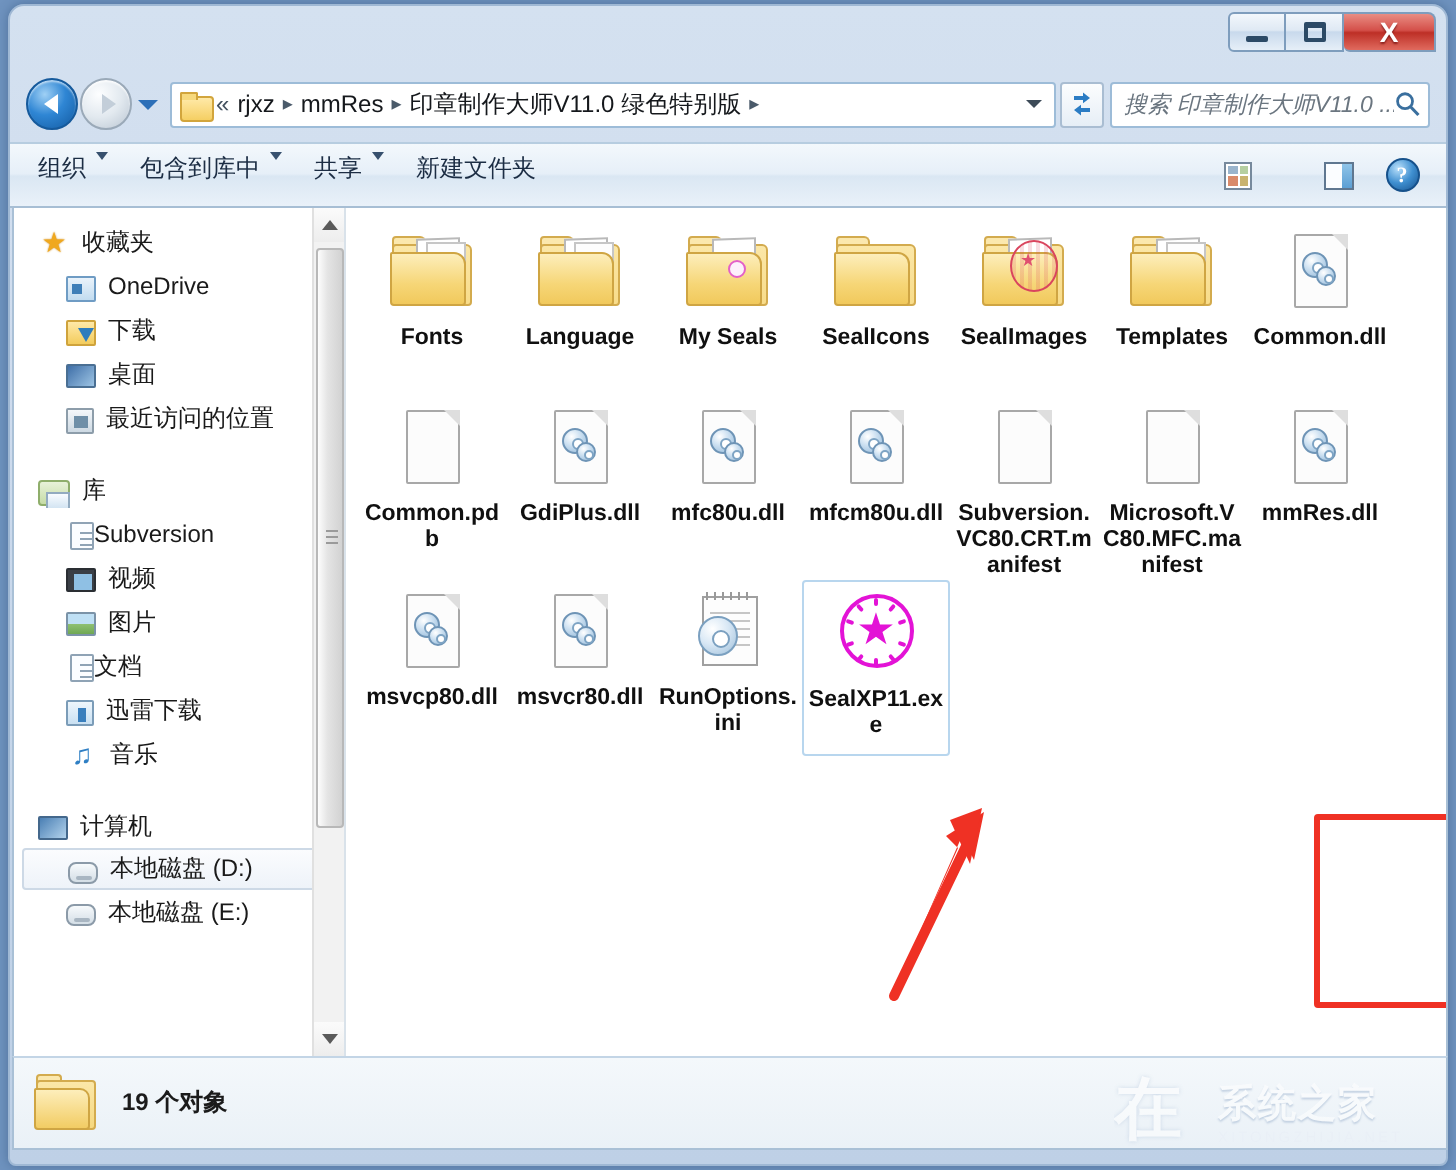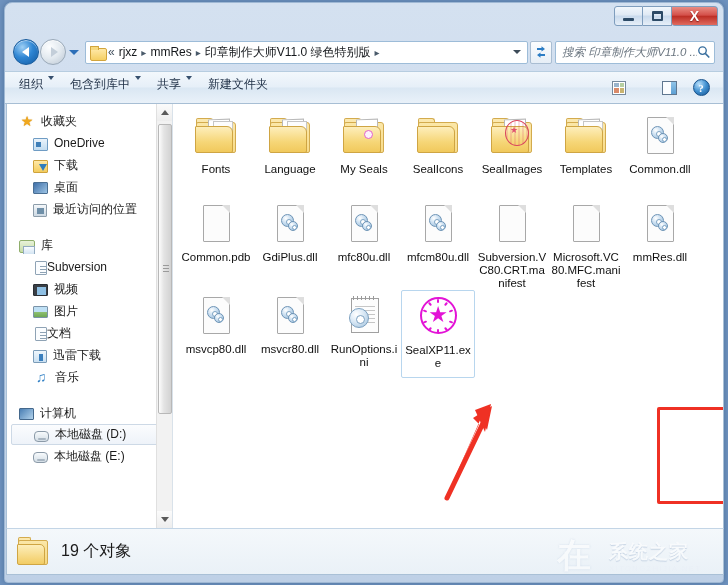--- a/index.html
+++ b/index.html
@@ -458,20 +458,21 @@
     width: 48px; height: 46px;
     position: relative;
     margin-bottom: 3px;
   }
   .filename {
     font-size: 11.5px; line-height: 13px;
     color: #101010; text-align: center;
     width: 70px;
     word-break: break-all;
     font-family: "Liberation Sans", sans-serif;
+    font-weight: bold;
   }
 
   
   .fi-folder { }
   .fi-folder .back {
     position: absolute; left: 4px; top: 8px;
     width: 40px; height: 31px;
     background: linear-gradient(to bottom, #fbe7a8 0%, #f8dc8a 100%);
     border: 1px solid #d3ab4e;
     border-radius: 2px 3px 2px 2px;
@@ -659,21 +660,21 @@
     background: #fbe8ae; border: 1px solid #d3ab4e; border-bottom: none;
     border-radius: 2px 2px 0 0;
   }
   .statusfolder .sfront {
     position: absolute; left: 2px; top: 8px;
     width: 28px; height: 21px;
     background: linear-gradient(to bottom, #fdeebb, #f2cc63);
     border: 1px solid #cfa543; border-radius: 1px 5px 2px 2px;
   }
   .statustext {
-    font-size: 16px; color: #1b1b1b;
+    font-size: 12px; color: #1b1b1b; font-weight: bold;
   }
 
   
   #watermark {
     position: absolute;
     right: 6px; bottom: 2px;
     width: 160px; height: 48px;
     display: flex; align-items: center;
     pointer-events: none;
     opacity: 0.55;

